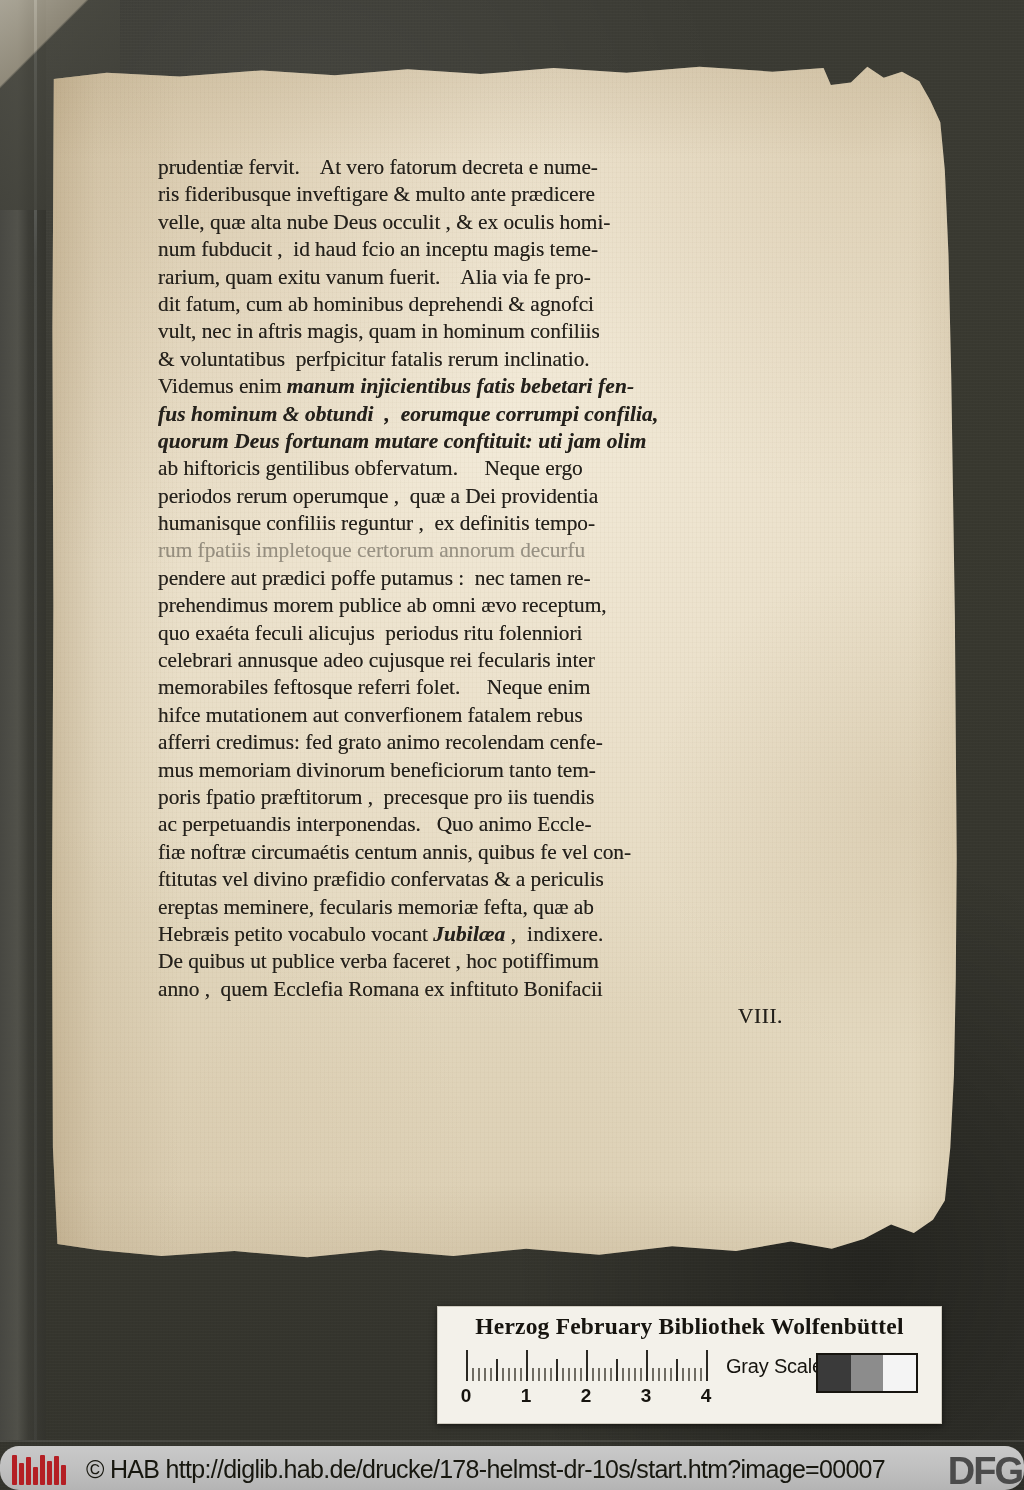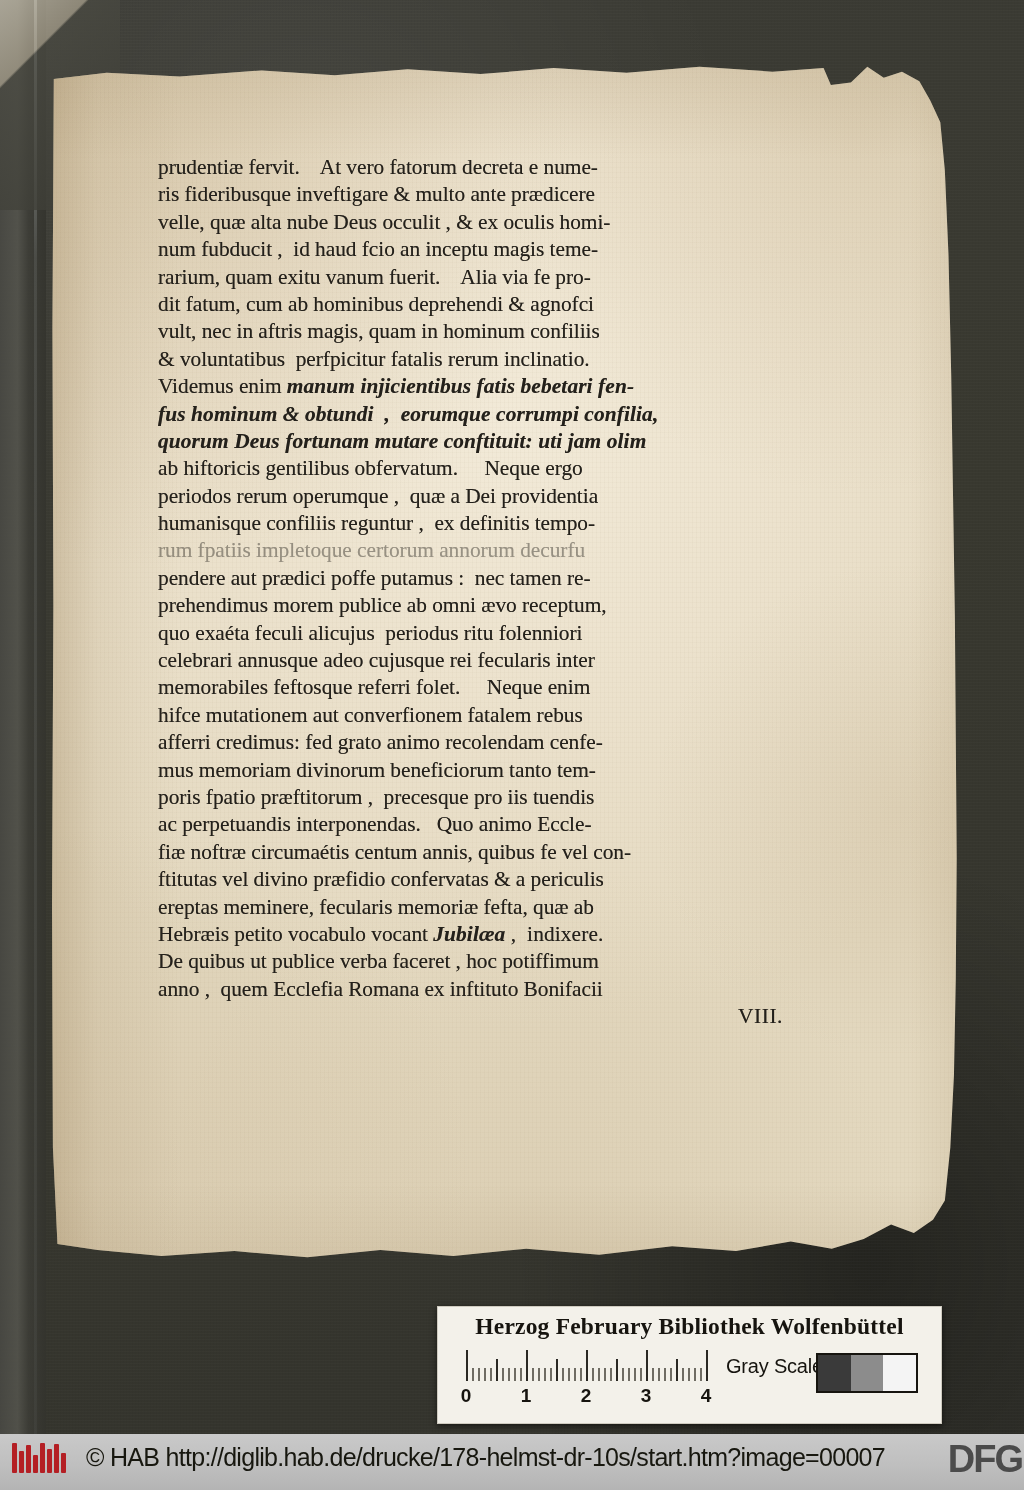--- a/index.html
+++ b/index.html
@@ -142,23 +142,23 @@
     font-size:20px;color:#16140f;letter-spacing:-.2px;
   }
   #gs-patches{
     position:absolute;left:378px;top:46px;width:98px;height:36px;
     border:2px solid #16140f;display:flex;
   }
   #gs-patches i{display:block;height:100%;flex:1;}
 
   
   #banner{
-    position:absolute;left:0;bottom:0;width:1024px;height:56px;
+    position:absolute;left:0;bottom:0;width:1024px;height:44px;
     background:linear-gradient(180deg,#c9c9c9 0%,#bfbfbf 55%,#b4b4b4 100%);
-    display:flex;align-items:center;
+    display:flex;align-items:center;border-radius:19px;
   }
   #hab-mark{
     position:absolute;left:12px;top:9px;width:56px;height:30px;
     display:flex;align-items:flex-end;gap:2px;
   }
   #hab-mark i{display:block;width:5px;background:#b41f24;border-radius:1px;}
   #credit{
     position:absolute;left:86px;top:9px;
     font-family:"Liberation Sans", sans-serif;
     font-size:25px;color:#17170f;letter-spacing:-.7px;white-space:nowrap;

